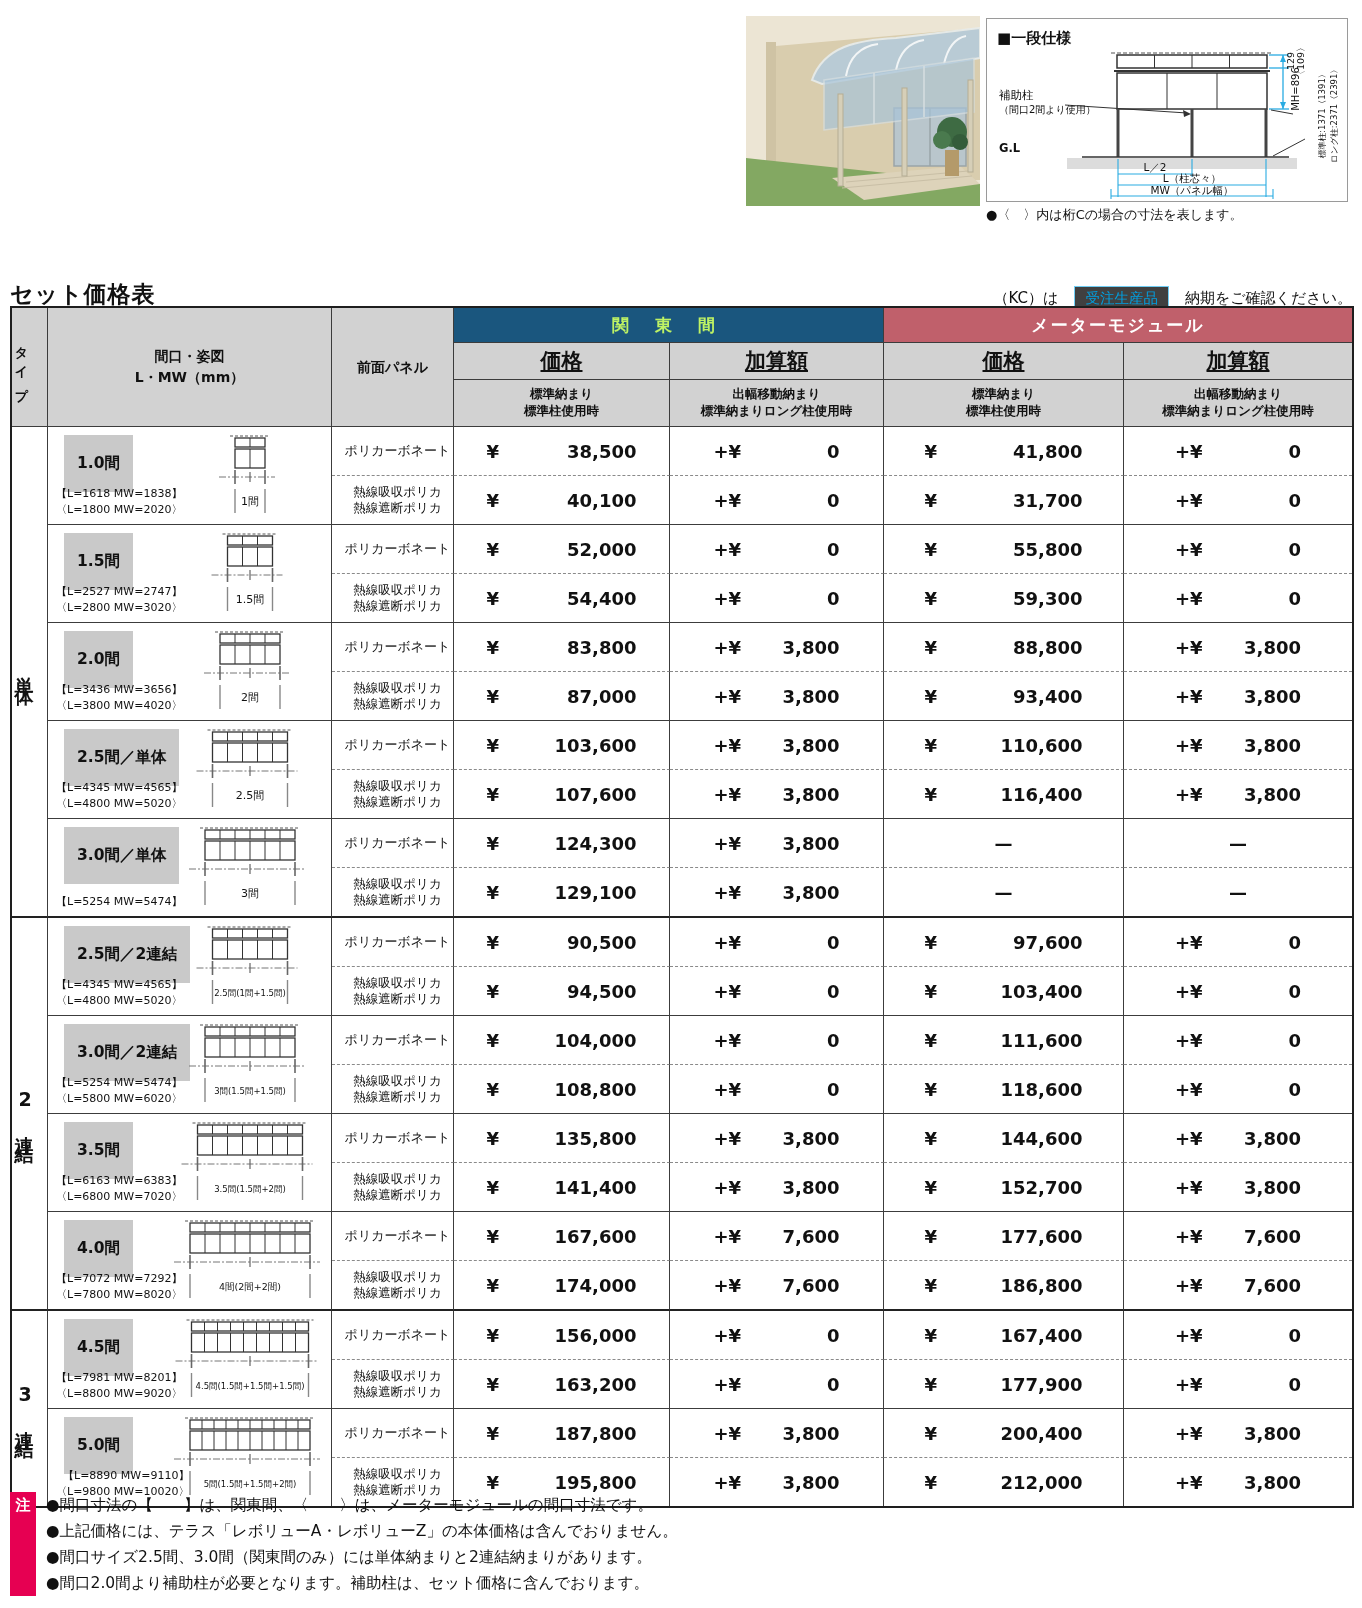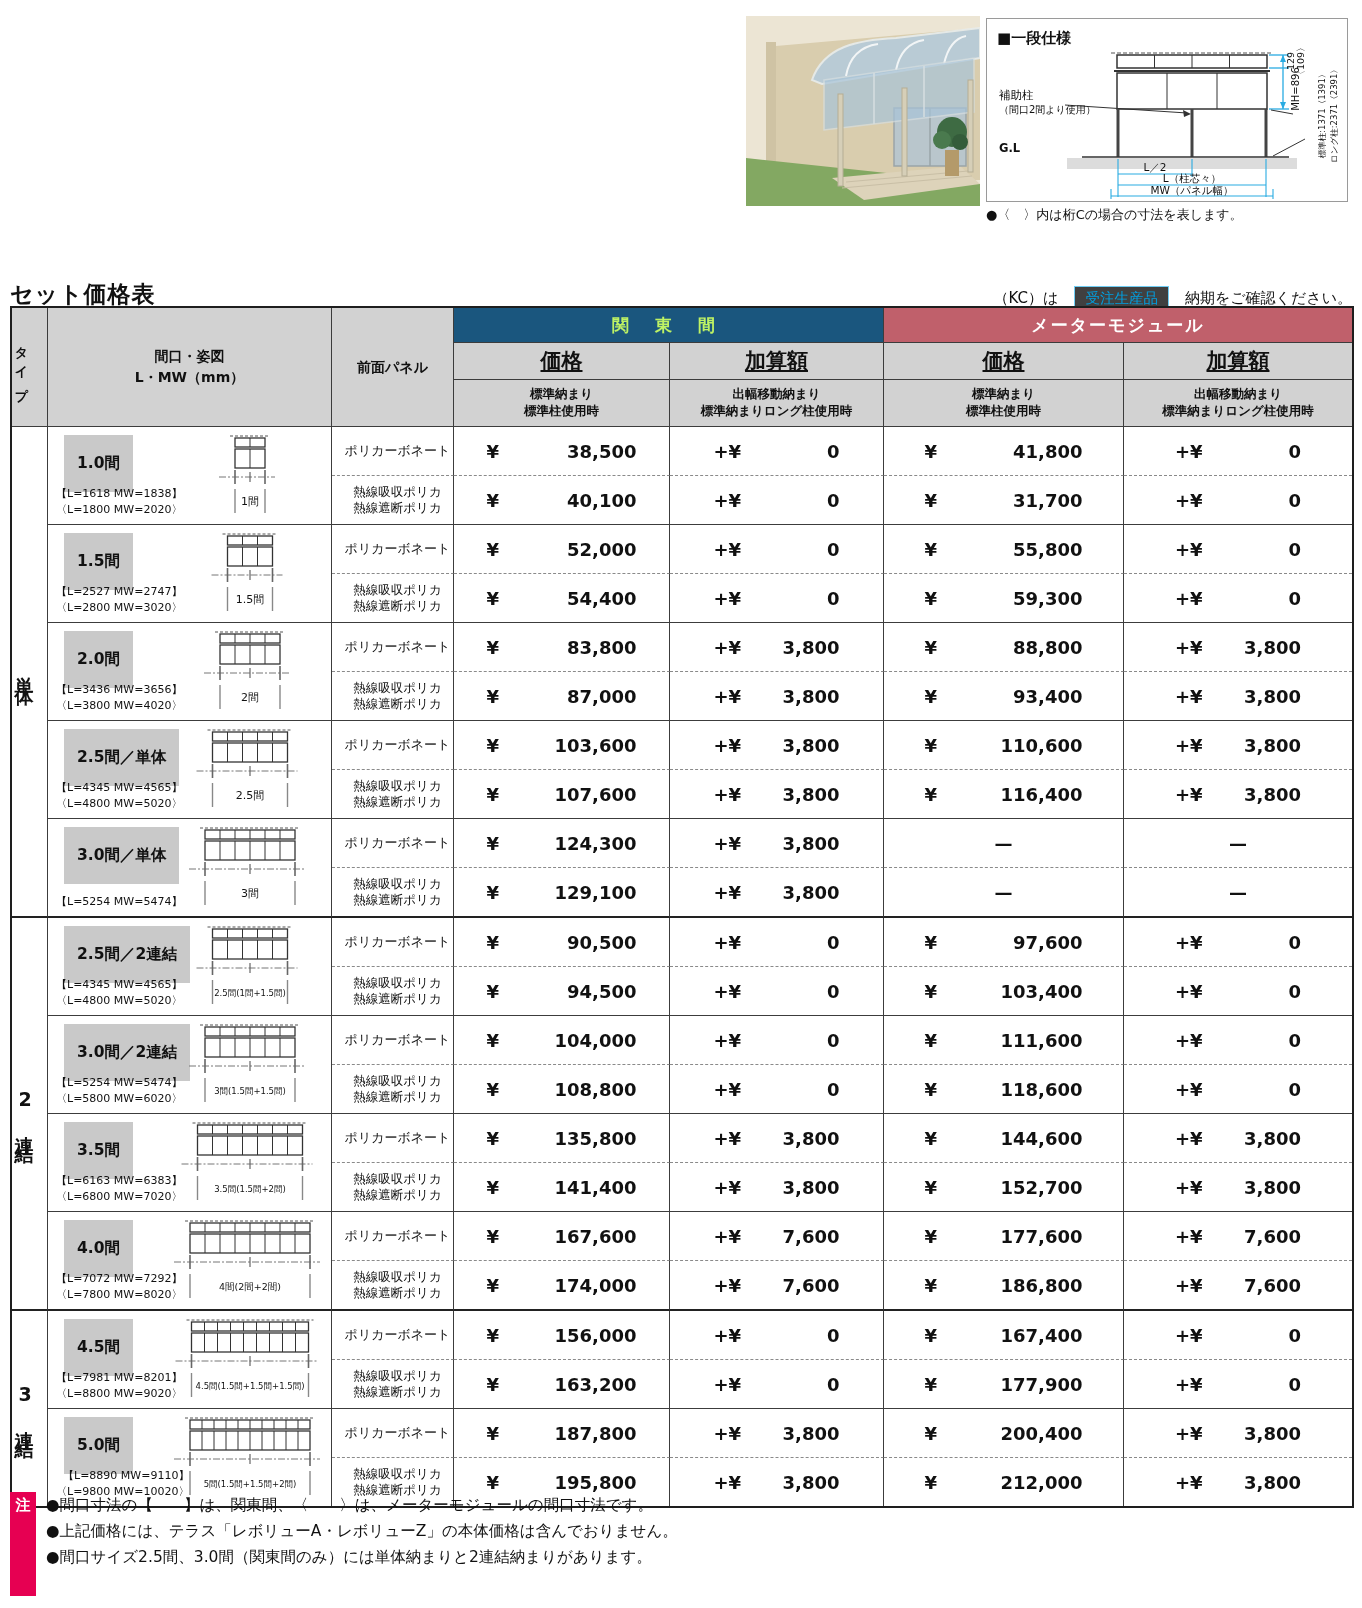--- a/index.html
+++ b/index.html
@@ -1162,15 +1162,16 @@
         </tr>
       </tbody>
     </table>
 
   <div class="notes">
     <div class="note-tag">注</div>
     <div class="note-lines">
         <div>●間口寸法の【　　】は、関東間、〈　　〉は、メーターモジュールの間口寸法です。</div>
         <div>●上記価格には、テラス「レボリューA・レボリューZ」の本体価格は含んでおりません。</div>
         <div>●間口サイズ2.5間、3.0間（関東間のみ）には単体納まりと2連結納まりがあります。</div>
+        <div>●間口2.0間より補助柱が必要となります。補助柱は、セット価格に含んでおります。</div>
       </div>
   </div>
 </div>
 
 </body></html>

